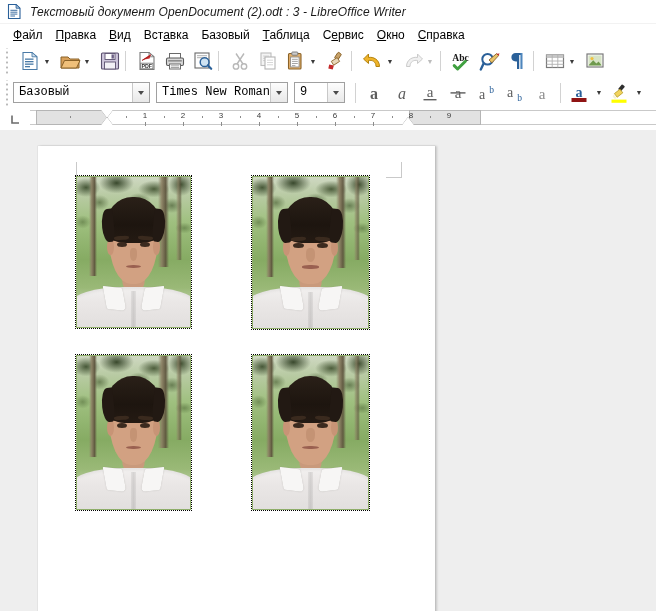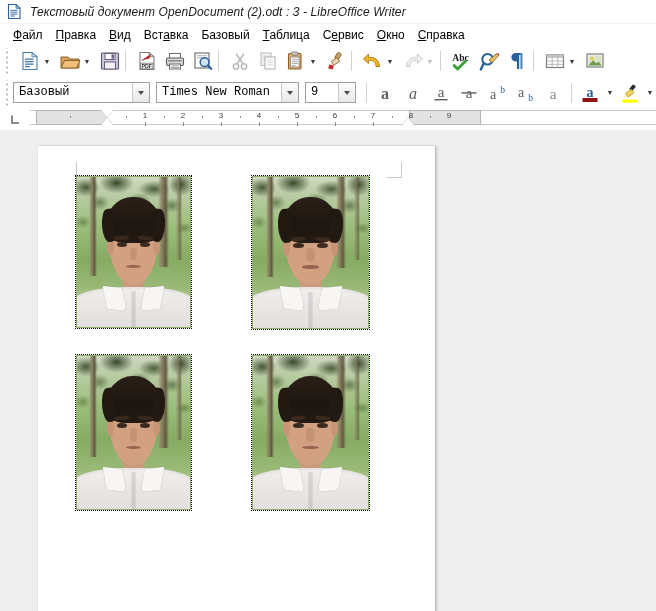--- a/index.html
+++ b/index.html
@@ -128,21 +128,21 @@
     flex: 0 0 auto;
   }
   .combo .dd i {
     display:block;
     border-left: 3.5px solid transparent;
     border-right: 3.5px solid transparent;
     border-top: 4px solid #4a4a4a;
     font-style: normal;
   }
   .combo-style { width: 137px; }
-  .combo-font  { width: 143px; }
+  .combo-font  { width: 132px; }
   .combo-size  { width: 51px; }
 
   .fbtn {
     width: 28px; height: 28px;
     display: flex; align-items: center; justify-content: center;
     flex: 0 0 auto; cursor: default;
     position: relative;
   }
   .fbtn svg { display:block; }
 

